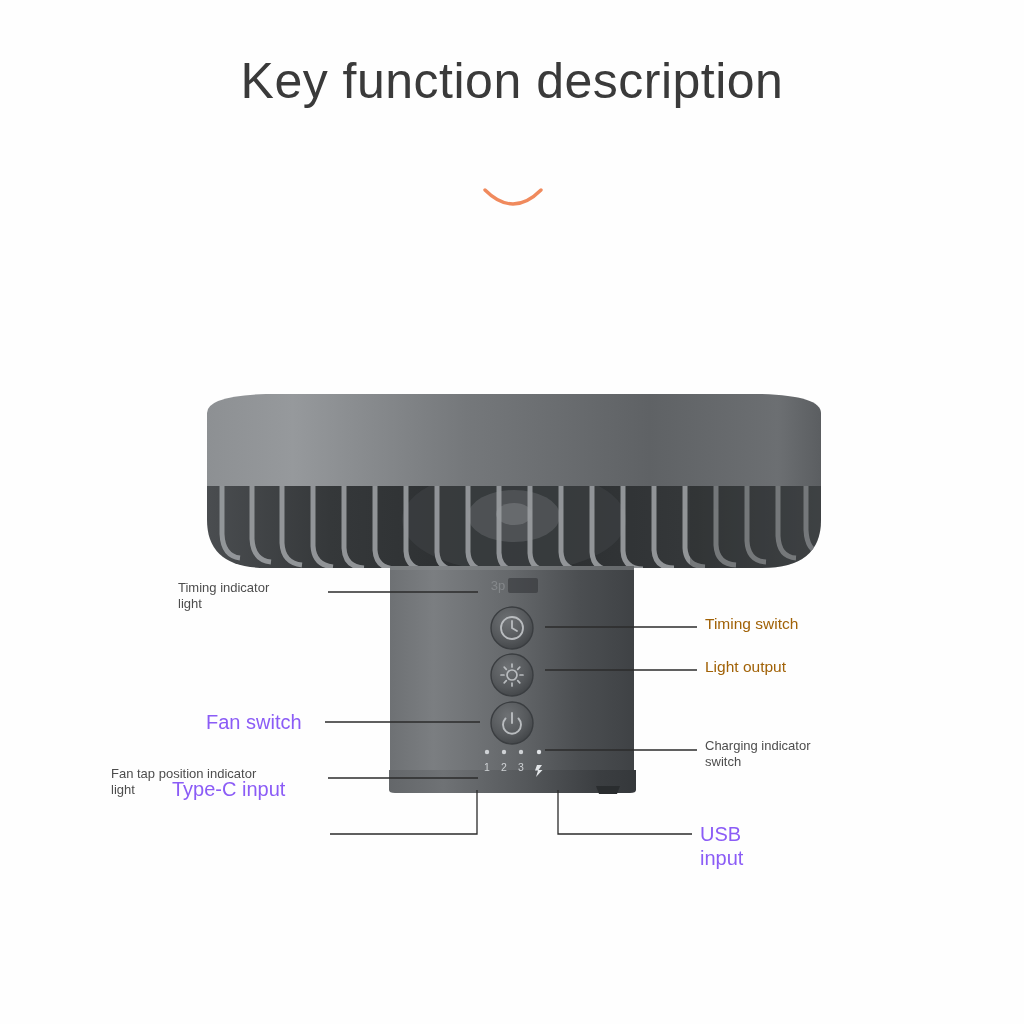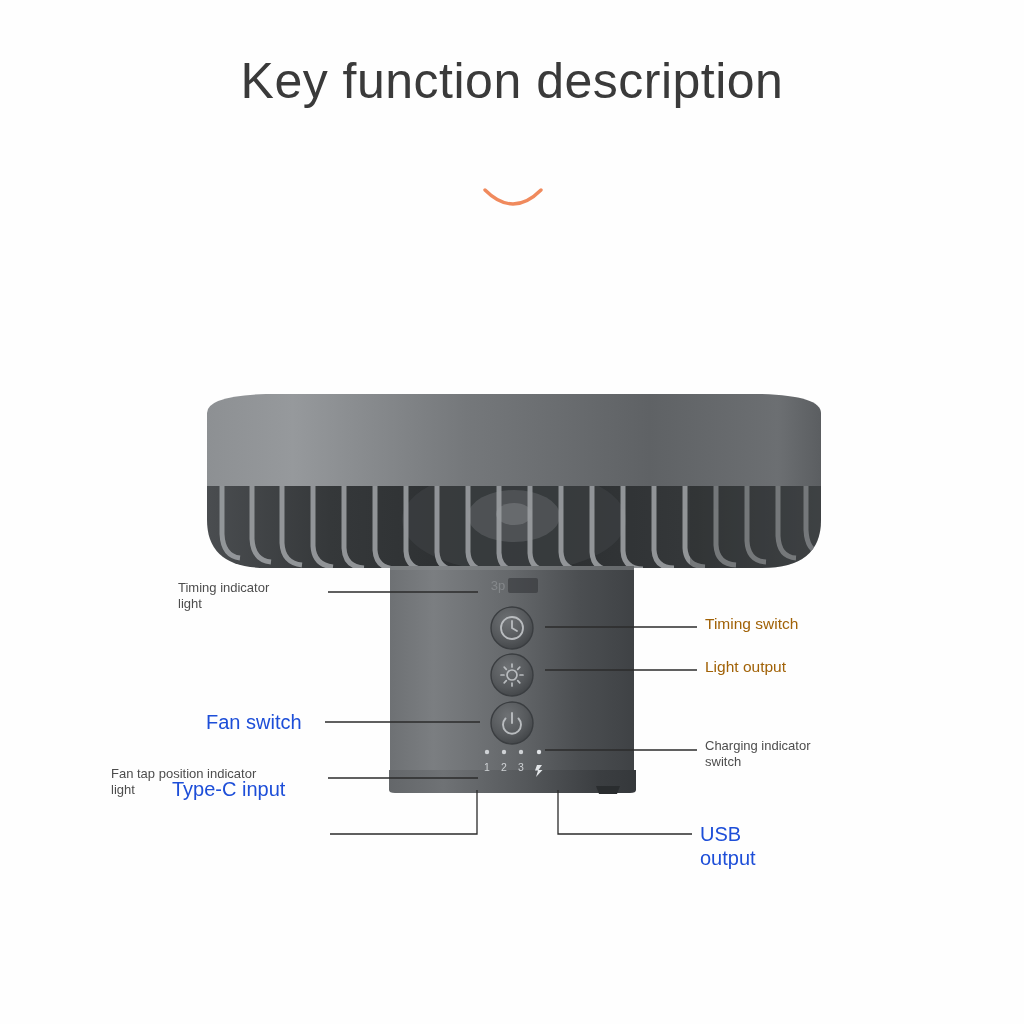--- a/index.html
+++ b/index.html
@@ -65,21 +65,21 @@
   
   .label {
     position: absolute;
     color: #4a4a4a;
     font-family: "Liberation Sans", sans-serif;
     line-height: 1.22;
     white-space: pre-line;
   }
   .label.small  { font-size: 13px; color: #4d4d4d; }
   .label.medium { font-size: 15.5px; color: #a16207; }
-  .label.large  { font-size: 20px;   color: #1d4ed8; }
+  .label.large  { font-size: 20px;   color: #8b5cf6; }
 
   
   .leaders {
     position: absolute;
     left: 0; top: 0;
     width: 1024px; height: 1024px;
     pointer-events: none;
   }
 </style>
 </head>
@@ -252,15 +252,15 @@
   <div class="label large" style="left:172px; top:777px;">Type-C input</div>
 
   <div class="label medium" style="left:705px; top:615px;">Timing switch</div>
 
   <div class="label medium" style="left:705px; top:658px;">Light output</div>
 
   <div class="label small" style="left:705px; top:738px;">Charging indicator
 switch</div>
 
   <div class="label large" style="left:700px; top:822px;">USB
-output</div>
+input</div>
 
 </div>
 
 </body></html>

